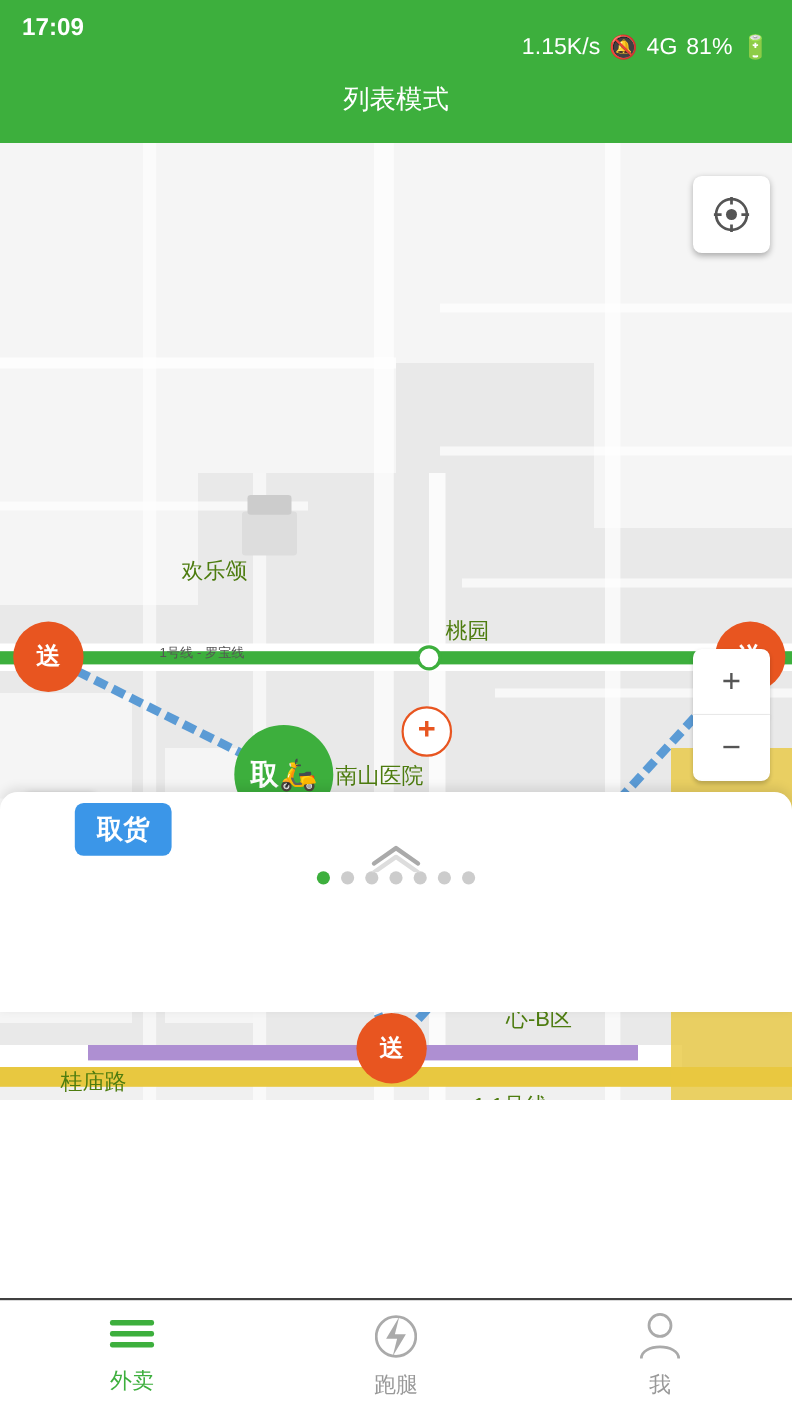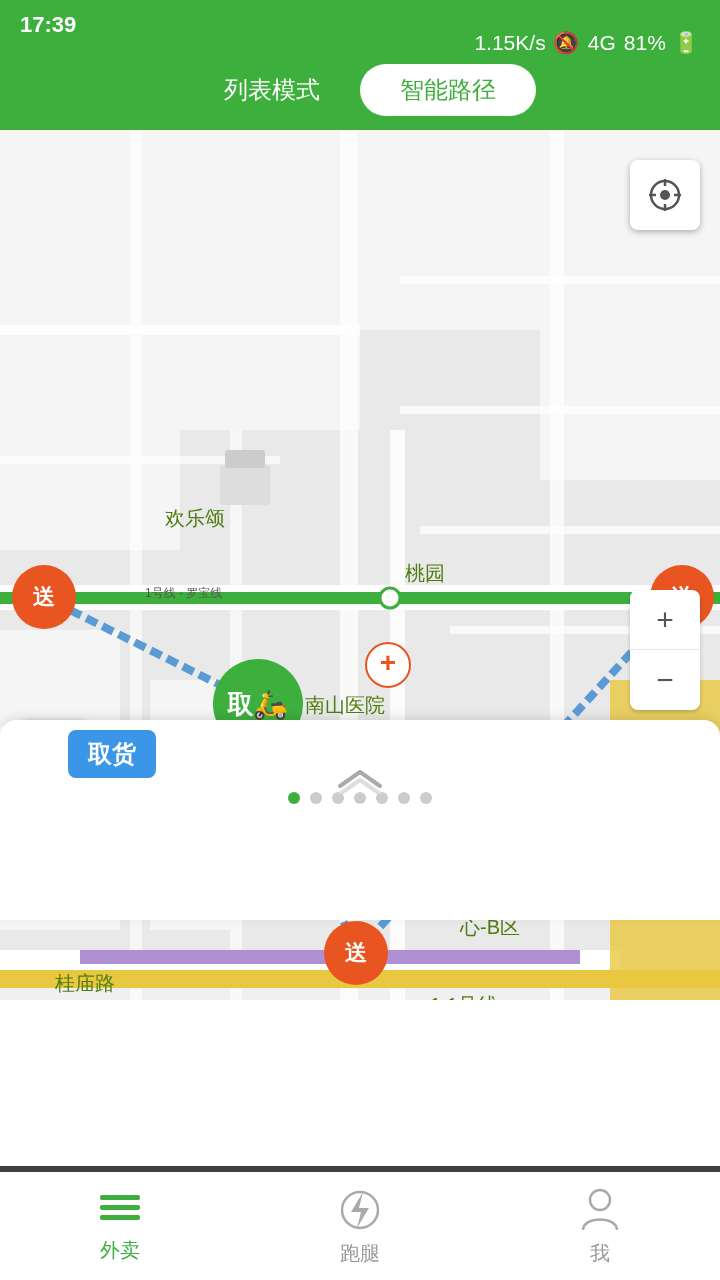--- a/index.html
+++ b/index.html
@@ -130,24 +130,24 @@
     .dots-row {
       display: flex; justify-content: center; gap: 10px; margin-top: 14px;
     }
     .dot {
       width: 12px; height: 12px; border-radius: 50%; background: #ccc;
     }
     .dot.active { background: #3daf3d; }
 
     
     .bottom-nav {
-      position: absolute; bottom: 0; left: 0; width: 720px; height: 114px;
+      position: absolute; bottom: 0; left: 0; width: 720px; height: 100px;
       background: white;
       display: flex; align-items: center;
-      border-top: 6px solid #404040;
+      border-top: 2px solid #404040;
       z-index: 30;
     }
     .nav-item {
       flex: 1; display: flex; flex-direction: column;
       align-items: center; justify-content: center;
       cursor: pointer; gap: 6px;
     }
     .nav-label { font-size: 20px; color: #999; }
     .nav-label.active { color: #3daf3d; }
 
@@ -155,33 +155,32 @@
     .map-label {
       position: absolute;
       font-size: 20px; color: #4d7c0f;
       z-index: 5; white-space: nowrap;
     }
   </style>
 </head>
 <body>
 
 <div class="status-bar">
-  <span>17:39</span>
+  <span>17:09</span>
   <div class="status-right">
     <span>1.15K/s</span>
     <span>🔕</span>
     <span>4G</span>
     <span>81%</span>
     <span>🔋</span>
   </div>
 </div>
 
 <div class="tab-bar">
   <button class="tab-btn inactive">列表模式</button>
-  <button class="tab-btn active">智能路径</button>
 </div>
 
 <div class="map-area">
 
   <svg class="map-bg" viewBox="0 0 720 870" preserveAspectRatio="none">
 
     <rect width="720" height="870" fill="#e9e9e9"></rect>
 
     <rect x="0" y="0" width="180" height="420" fill="#f5f5f5"></rect>
     <rect x="180" y="0" width="180" height="300" fill="#f5f5f5"></rect>

